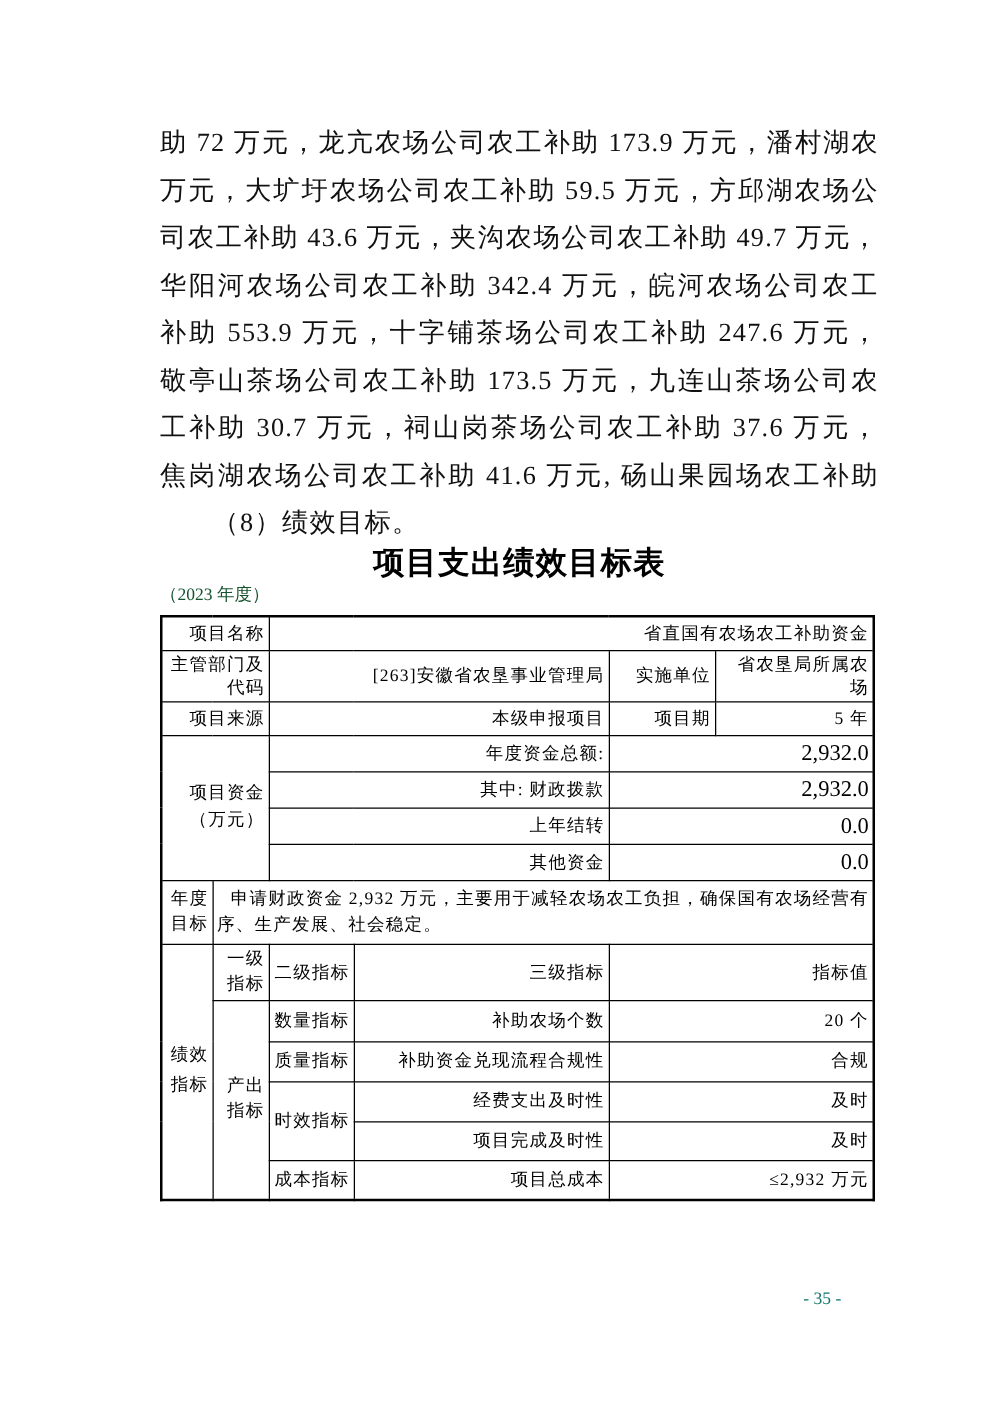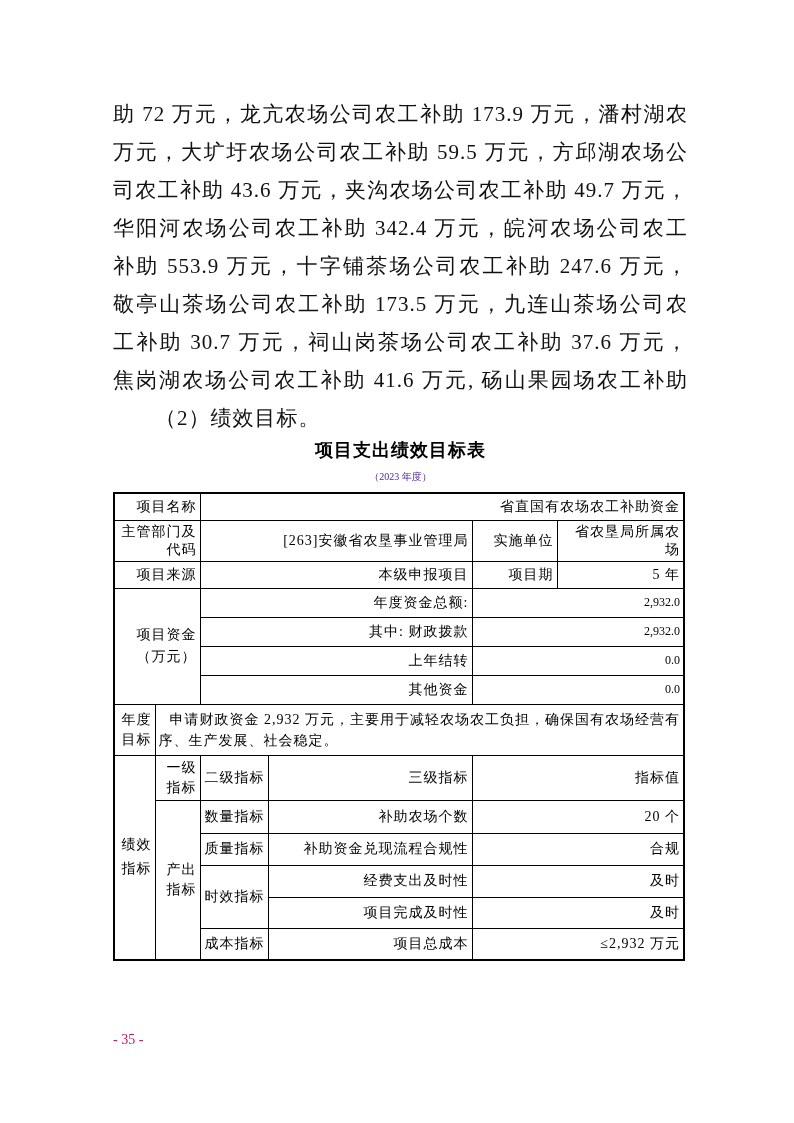--- a/index.html
+++ b/index.html
@@ -8,52 +8,52 @@
     position: relative;
     width: 794px;
     height: 1123px;
     background: #ffffff;
     font-family: "Liberation Serif", "DejaVu Serif", serif;
     color: #111111;
     overflow: hidden;
   }
   .content {
     position: absolute;
-    left: 113px;
+    left: 128px;
     top: 95px;
     width: 575px;
   }
   .para .line {
     font-size: 21px;
     line-height: 38px;
     letter-spacing: 1px;
     white-space: nowrap;
   }
   .para .line.just {
     white-space: normal;
     text-align: justify;
     text-align-last: justify;
   }
   .para .line.indent { text-indent: 42px; }
   .tbl-title {
     margin-top: -2px;
     text-align: center;
     font-family: "Liberation Sans", "DejaVu Sans", sans-serif;
     font-weight: bold;
-    font-size: 18px;
+    font-size: 25px;
     line-height: 30px;
     letter-spacing: 1px;
     color: #000;
   }
   .tbl-subtitle {
     margin-top: 3px;
-    text-align: center;
-    font-size: 10px;
+    text-align: left;
+    font-size: 14px;
     line-height: 18px;
-    color: #4c1d95;
+    color: #14532d;
   }
   table.perf {
     margin-top: 6px;
     width: 570px;
     table-layout: fixed;
     border-collapse: collapse;
     border: 2px solid #000;
     font-size: 14px;
     letter-spacing: 1px;
     color: #000;
@@ -66,38 +66,38 @@
     overflow: hidden;
   }
   td.hdr-label { word-break: break-all; padding: 2px 3px; }
   td.vert { word-break: break-all; padding: 0 13px; line-height: 24px; }
   td.wrap2 { word-break: break-all; padding: 2px 7px; line-height: 20px; }
   td.wrap4 { word-break: break-all; padding: 2px 12px; line-height: 22px; }
   td.fund-name { text-align: left; }
   td.ind8  { padding-left: 9px; }
   td.ind24 { padding-left: 25px; margin-top: 31px; }
   td.ind64 { padding-left: 65px; }
-  td.num { text-align: right; padding-right: 9px; font-size: 12px; letter-spacing: 0; }
+  td.num { text-align: right; padding-right: 9px; font-size: 18px; letter-spacing: 0; }
   td.goal-text {
     text-align: left;
     text-align-last: left;
     padding: 4px 9px;
     line-height: 21px;
     word-break: break-all;
   }
   td.l3cell { text-align: left; padding-left: 9px; }
   .page-footer {
     position: absolute;
     top: 1032px;
     left: 113px;
     width: 570px;
-    text-align: left;
+    text-align: right;
     padding-right: 10px;
     font-size: 14px;
-    color: #be185d;
+    color: #0f766e;
   }
   
   tr.r-a  { height: 27px; }
   tr.r-b  { height: 40px; }
   tr.r-c  { height: 27px; }
   tr.r-f  { height: 29px; }
   tr.r-goal { height: 51px; }
   tr.r-h  { height: 38px; }
   tr.r-i1 { height: 33px; }
   tr.r-i2 { height: 32px; }
@@ -114,21 +114,21 @@
 
     <div class="para">
       <div class="line just">助 72 万元，龙亢农场公司农工补助 173.9 万元，潘村湖农</div>
       <div class="line just">万元，大圹圩农场公司农工补助 59.5 万元，方邱湖农场公</div>
       <div class="line just">司农工补助 43.6 万元，夹沟农场公司农工补助 49.7 万元，</div>
       <div class="line just">华阳河农场公司农工补助 342.4 万元，皖河农场公司农工</div>
       <div class="line just">补助 553.9 万元，十字铺茶场公司农工补助 247.6 万元，</div>
       <div class="line just">敬亭山茶场公司农工补助 173.5 万元，九连山茶场公司农</div>
       <div class="line just">工补助 30.7 万元，祠山岗茶场公司农工补助 37.6 万元，</div>
       <div class="line just">焦岗湖农场公司农工补助 41.6 万元, 砀山果园场农工补助</div>
-      <div class="line indent">（2）绩效目标。</div>
+      <div class="line indent">（8）绩效目标。</div>
     </div>
 
     <div class="tbl-title">项目支出绩效目标表</div>
     <div class="tbl-subtitle">（2023 年度）</div>
 
     <table class="perf">
       <colgroup>
         <col style="width:41px">
         <col style="width:45px">
         <col style="width:68px">

